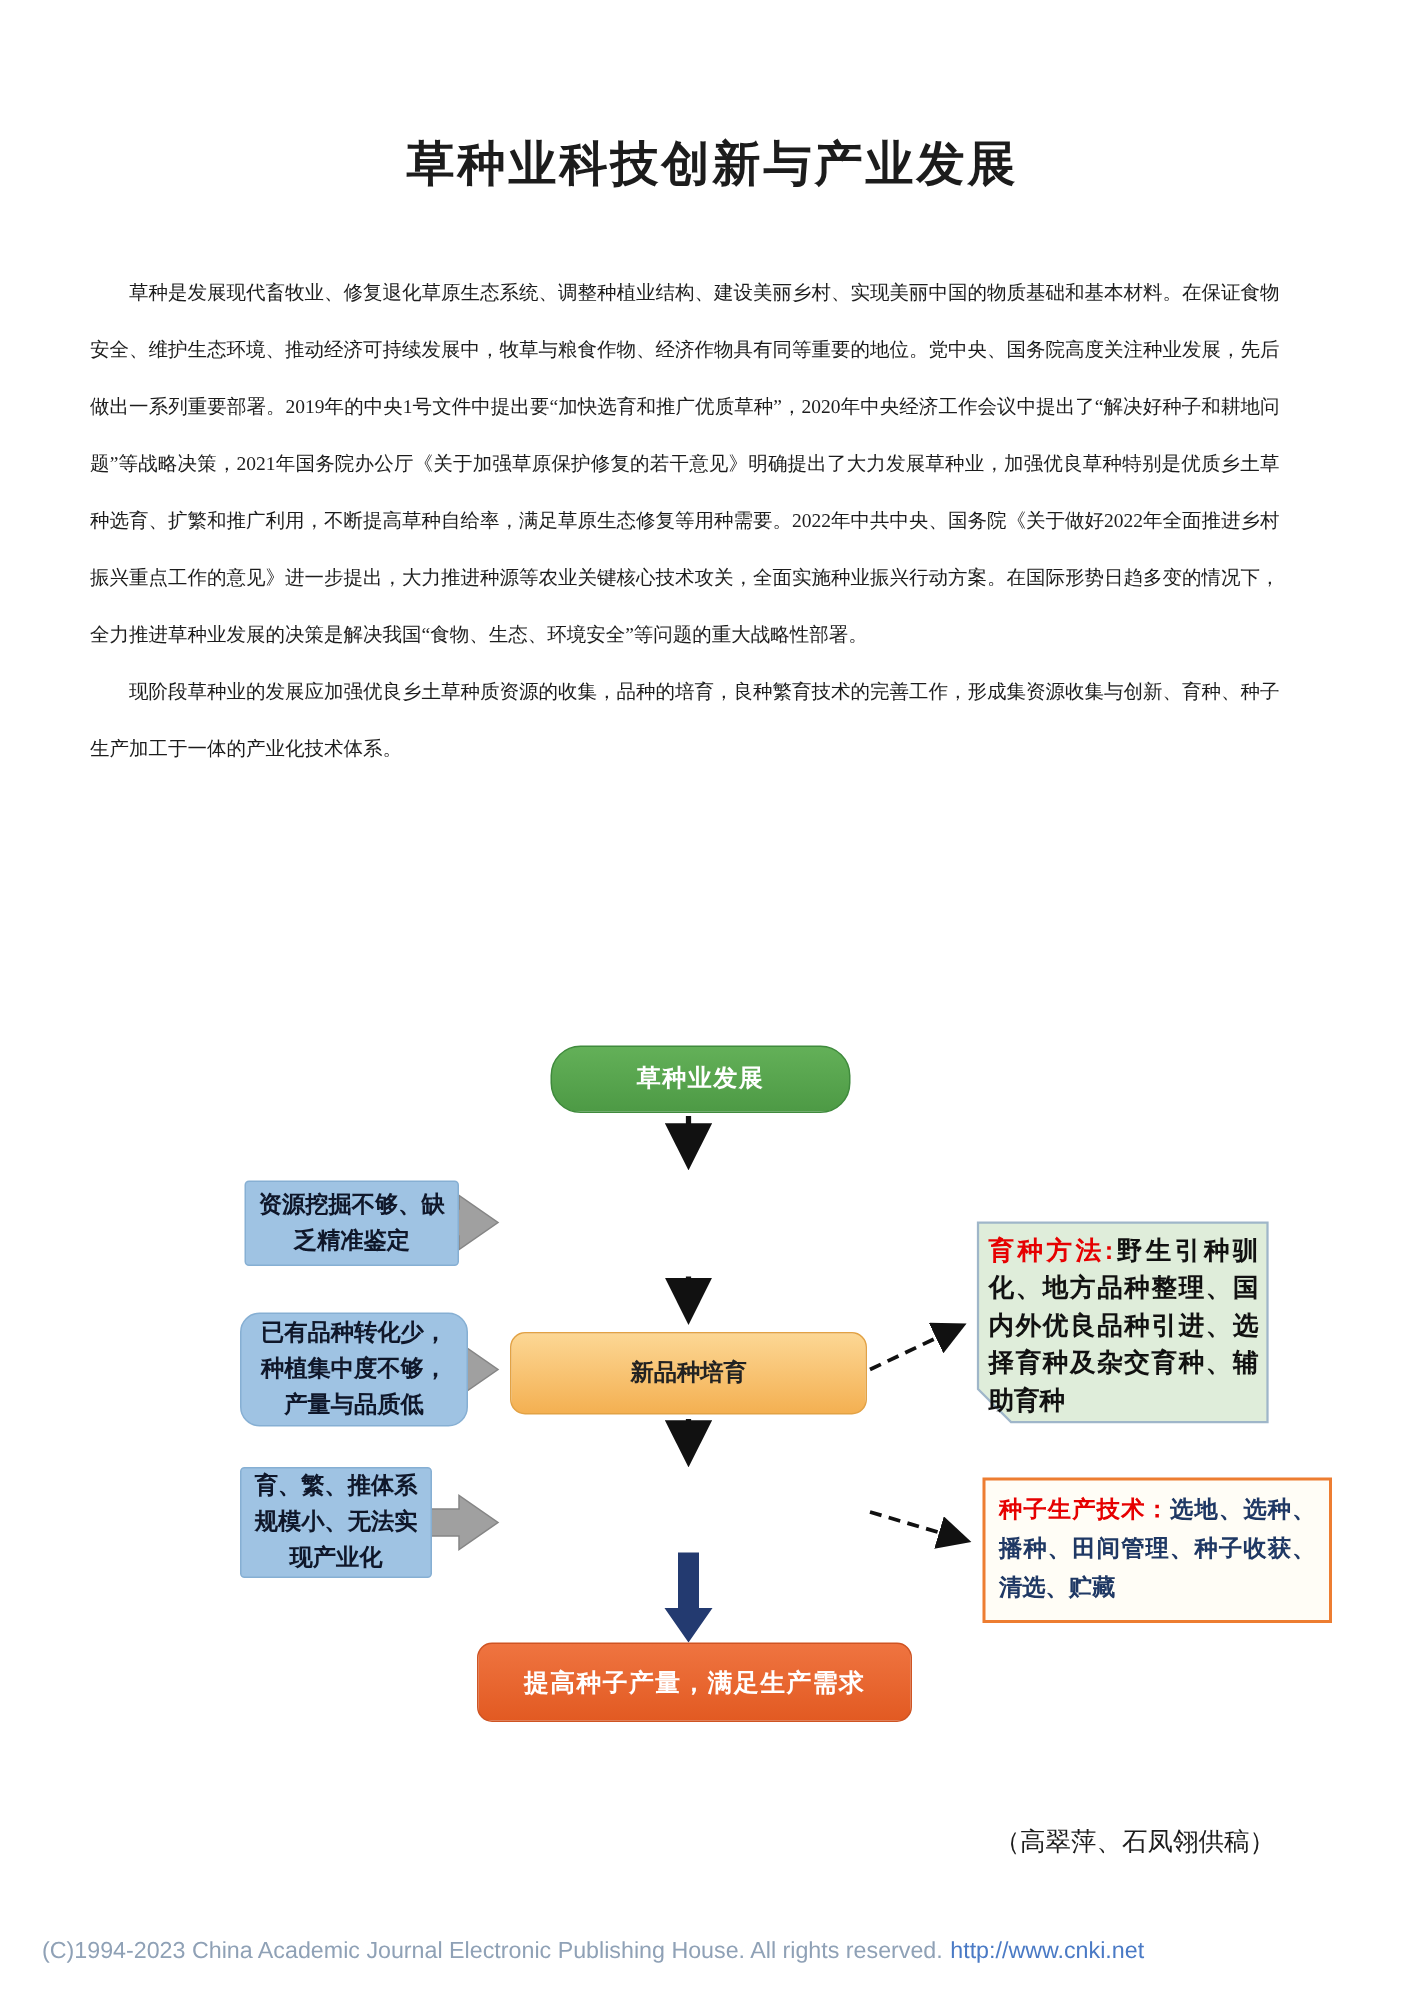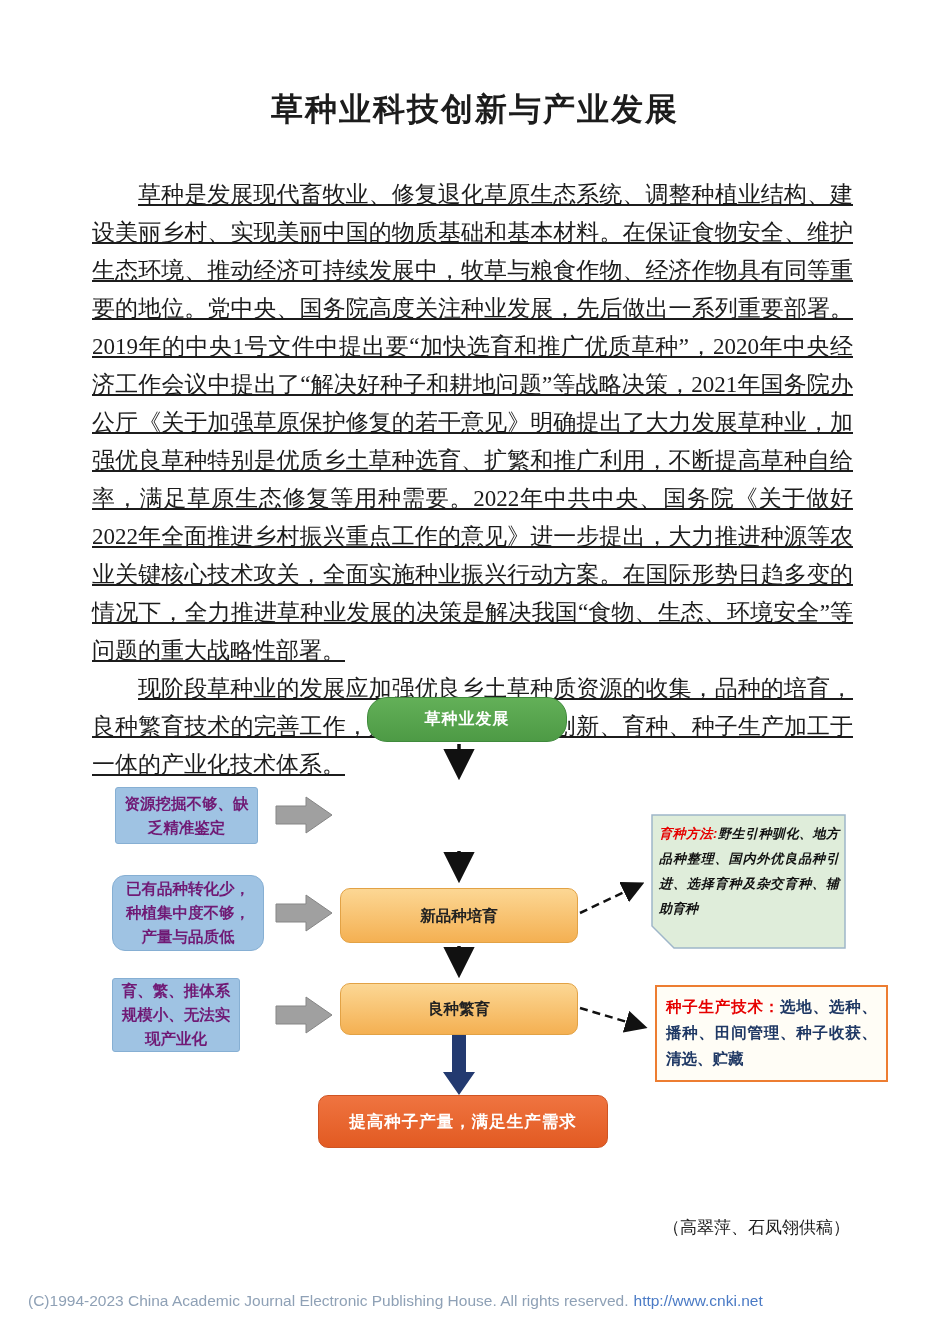--- a/index.html
+++ b/index.html
@@ -8,22 +8,22 @@
     width:950px; height:1344px; position:relative; margin:0 auto;
     background:#ffffff; color:#1c1c1c;
     font-family:"Liberation Serif", serif;
     overflow:hidden;
   }
   .title {
     padding-top:88px; text-align:center;
     font-size:32px; font-weight:bold; letter-spacing:2px;
   }
   .body-text {
-    margin:44px 97px 0 92px;
-    font-size:23px; line-height:38px; text-align:justify;text-decoration:underline;
+    margin:44px 97px 0 60px;
+    font-size:13px; line-height:38px; text-align:justify;
   }
   .body-text p { text-indent:2em; }
 
   
   .diagram { position:absolute; left:0; top:680px; width:950px; height:510px; }
   .diagram svg { position:absolute; left:0; top:0; z-index:1; }
   .dbox {
     position:absolute; z-index:2;
     display:flex; align-items:center; justify-content:center;
     text-align:center; font-family:"Liberation Sans", sans-serif; font-weight:bold;
@@ -38,29 +38,29 @@
   .stage-box {
     background:linear-gradient(#fcd794,#f4b052);
     border:1px solid #e2a245; border-radius:10px;
     color:#222222; font-size:15.5px; line-height:24px;
   }
   .stage1 { left:340px; top:105px; width:238px; height:63px; }
   .stage2 { left:340px; top:208px; width:238px; height:55px; }
   .stage3 { left:340px; top:303px; width:238px; height:52px; }
   .problem-box {
     background:#9fc3e3; border:1px solid #86afd3; border-radius:3px;
-    color:#701a75; font-size:15.5px; line-height:24px; padding:3px 8px;
+    color:#0f172a; font-size:15.5px; line-height:24px; padding:3px 8px;margin-left:48px;
   }
   .problem1 { left:115px; top:107px; width:143px; height:57px; }
   .problem2 { left:112px; top:195px; width:152px; height:76px;border-radius:13px; }
   .problem3 { left:112px; top:298px; width:128px; height:74px; }
   .breeding-text {
     position:absolute; z-index:2; left:659px; top:141px; width:180px;
     font-family:"Liberation Sans", sans-serif; font-weight:bold;
-    font-size:13px; line-height:25px; text-align:justify; color:#111111;font-style:italic;
+    font-size:17px; line-height:25px; text-align:justify; color:#111111;
   }
   .red-label { color:#e60000; }
   .seed-box {
     position:absolute; z-index:2; left:655px; top:305px; width:233px; height:97px;
     background:#fffdf6; border:2px solid #ed7d31;
     font-family:"Liberation Sans", sans-serif; font-weight:bold;
     font-size:15.5px; line-height:26px; text-align:justify;
     color:#1f3864; padding:7px 9px;
   }
   .result-box {
@@ -115,21 +115,20 @@
 
       <path d="M580,233 L641,204" stroke="#111111" stroke-width="2.5" stroke-dasharray="8,5" fill="none" marker-end="url(#ah)"></path>
       <path d="M580,328 L644,347" stroke="#111111" stroke-width="2.5" stroke-dasharray="8,5" fill="none" marker-end="url(#ah)"></path>
 
       <polygon points="452,355 466,355 466,392 475,392 459,415 443,392 452,392" fill="#233a70"></polygon>
     </svg>
 
     <div class="dbox green-box">草种业发展</div>
 
     <div class="dbox stage-box stage2">新品种培育</div>
-    <div class="dbox stage-box stage3">良种繁育</div>
 
     <div class="dbox problem-box problem1">资源挖掘不够、缺乏精准鉴定</div>
     <div class="dbox problem-box problem2">已有品种转化少，种植集中度不够，产量与品质低</div>
     <div class="dbox problem-box problem3">育、繁、推体系规模小、无法实现产业化</div>
 
     <div class="breeding-text"><span class="red-label">育种方法:</span><span>野生引种驯化、地方品种整理、国内外优良品种引进、选择育种及杂交育种、辅助育种</span></div>
 
     <div class="seed-box"><span class="red-label">种子生产技术：</span><span>选地、选种、播种、田间管理、种子收获、清选、贮藏</span></div>
 
     <div class="dbox result-box">提高种子产量，满足生产需求</div>

